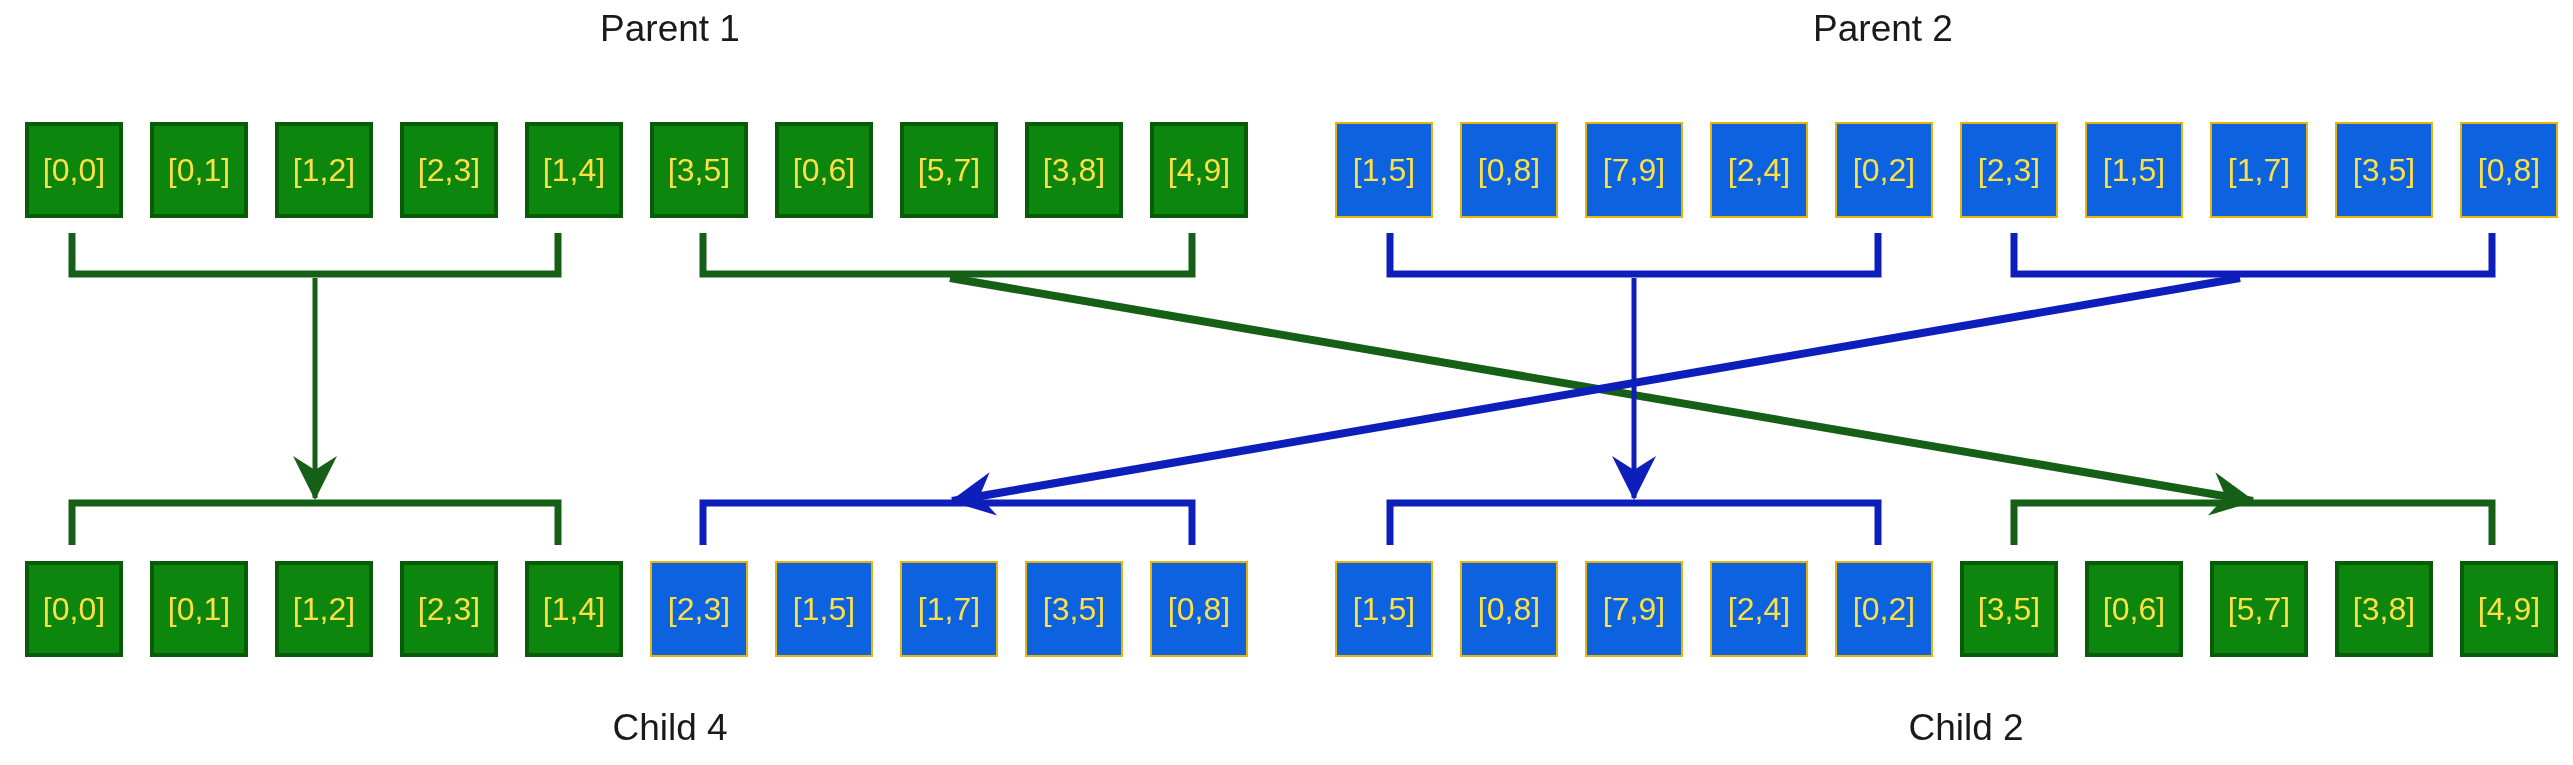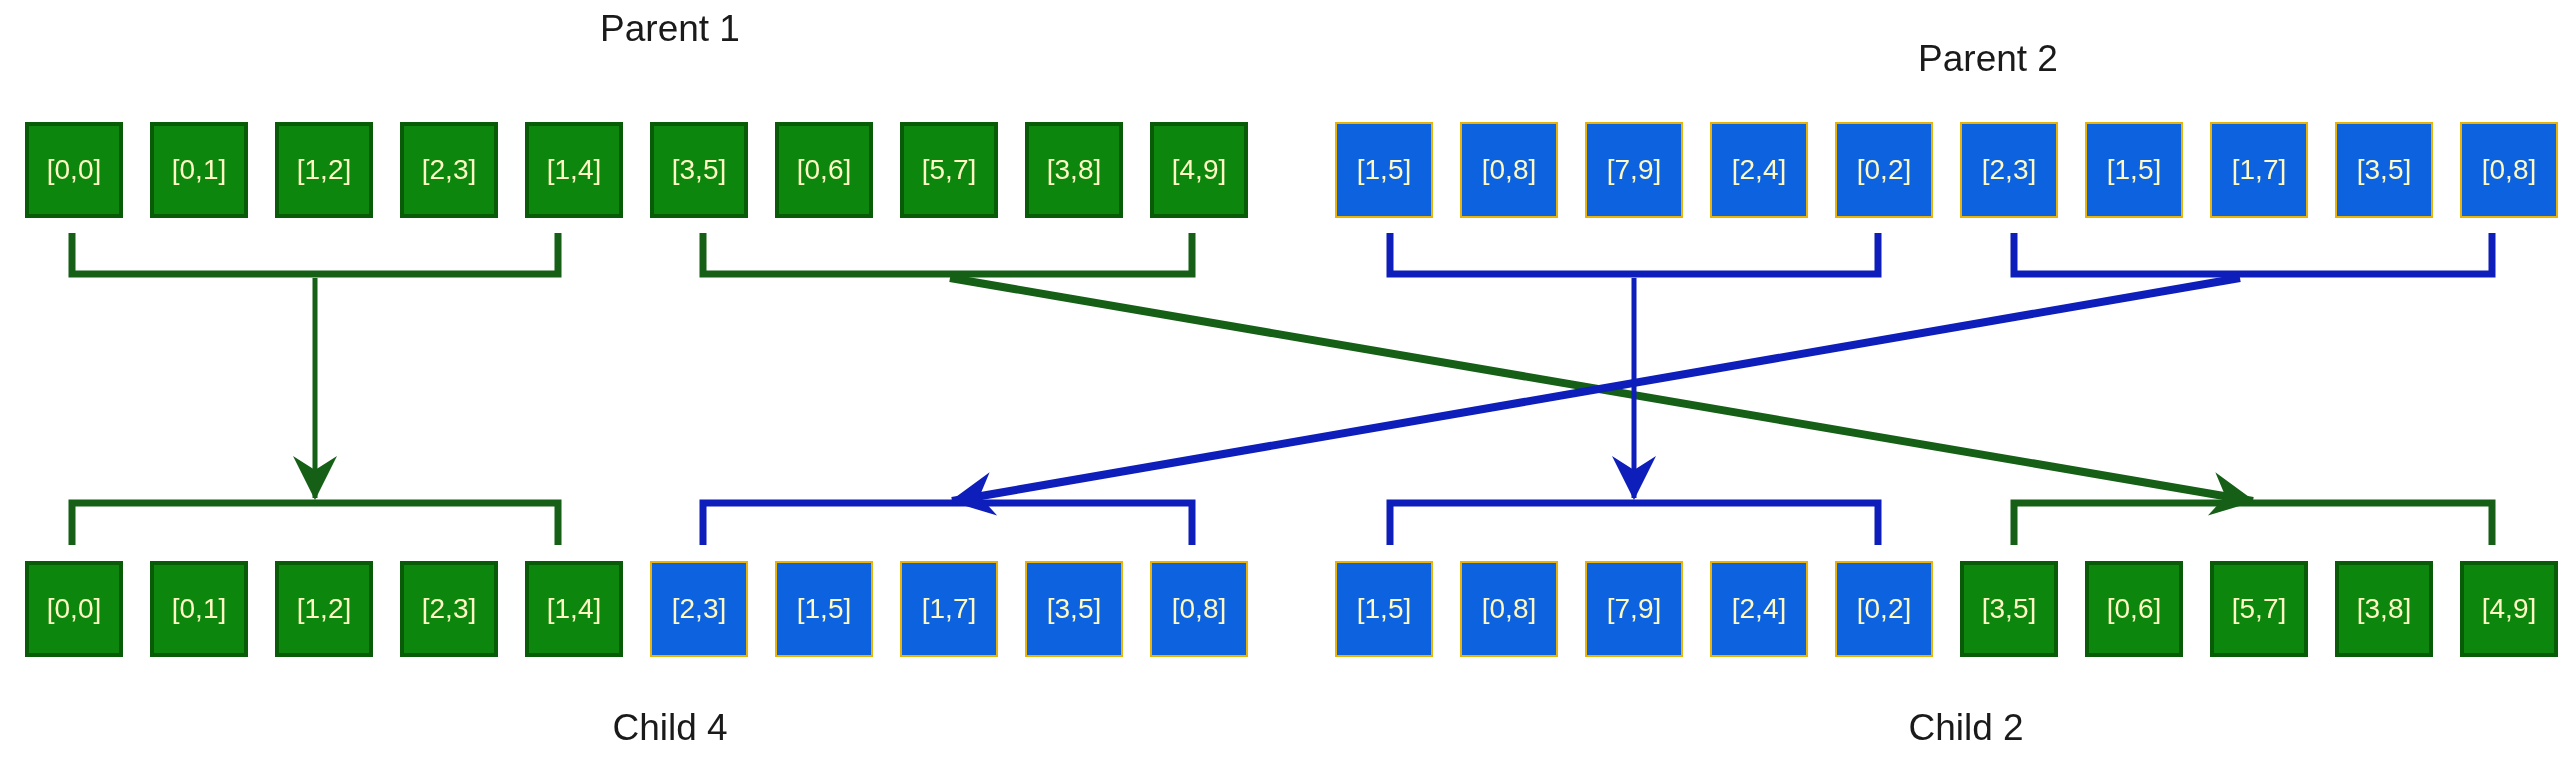--- a/index.html
+++ b/index.html
@@ -16,40 +16,40 @@
     transform:translateX(-50%);
     font-size:37px;
     color:#1a1a1a;
     white-space:nowrap;
   }
   .gene{
     position:absolute;
     width:98px;height:96px;
     box-sizing:border-box;
     display:flex;align-items:center;justify-content:center;
-    font-size:28px;
-    color:#fef9c3;
+    font-size:32px;
+    color:#fde047;
     white-space:nowrap;
   }
   .gene.g{background:#0c860c;border:4px solid #085c08;}
   .gene.b{background:#0d62e0;border:2px solid #eab308;}
   .overlay{position:absolute;left:0;top:0;pointer-events:none;}
   .bracket{fill:none;stroke-width:7;stroke-linejoin:miter;}
   .bracket.green{stroke:#156016;}
   .bracket.blue{stroke:#0e1eba;}
   .arrow-line.green{stroke:#156016;}
   .arrow-line.blue{stroke:#0e1eba;}
 </style>
 </head>
 <body>
 
 <div class="stage">
 
   <div class="row-label" style="left:670px;top:8px;">Parent 1</div>
-  <div class="row-label" style="left:1988px;top:8px;margin-top:30px;">Parent 2</div>
+  <div class="row-label" style="left:1883px;top:8px;">Parent 2</div>
   <div class="row-label" style="left:670px;top:707px;">Child 4</div>
   <div class="row-label" style="left:1940px;top:707px;margin-left:26px;">Child 2</div>
 
   <div class="gene g" style="left:25px;top:122px">[0,0]</div>
   <div class="gene g" style="left:150px;top:122px">[0,1]</div>
   <div class="gene g" style="left:275px;top:122px">[1,2]</div>
   <div class="gene g" style="left:400px;top:122px">[2,3]</div>
   <div class="gene g" style="left:525px;top:122px">[1,4]</div>
   <div class="gene g" style="left:650px;top:122px">[3,5]</div>
   <div class="gene g" style="left:775px;top:122px">[0,6]</div>

